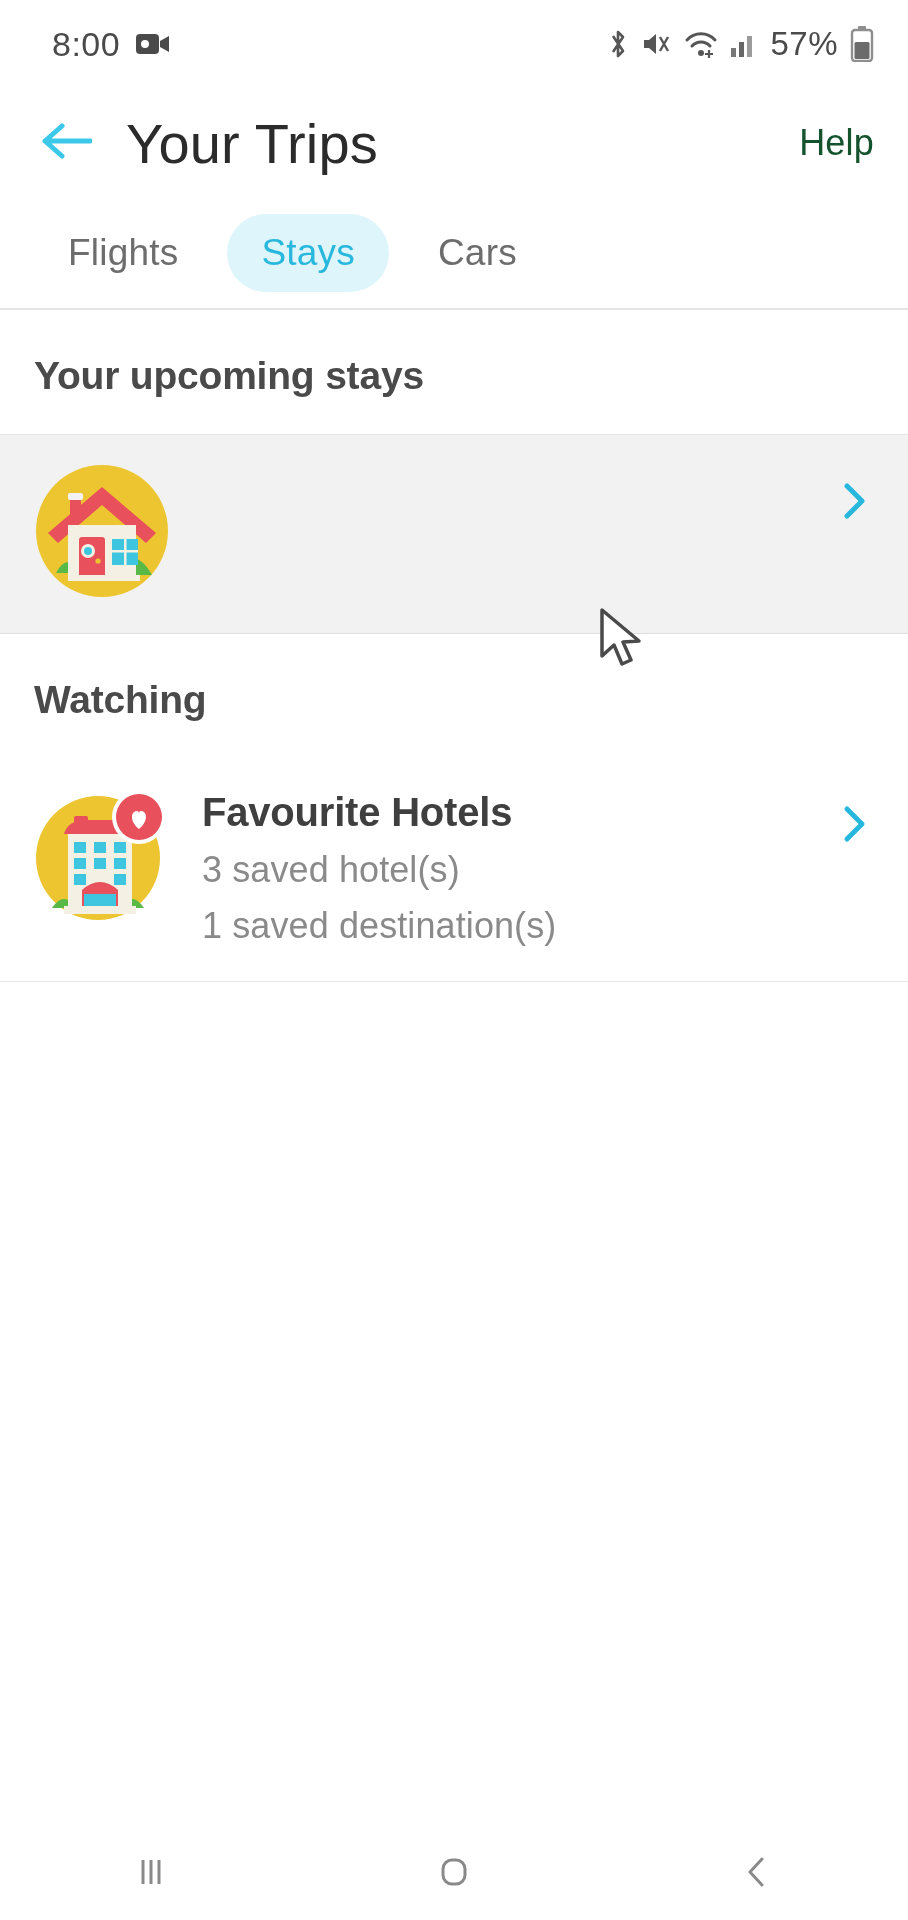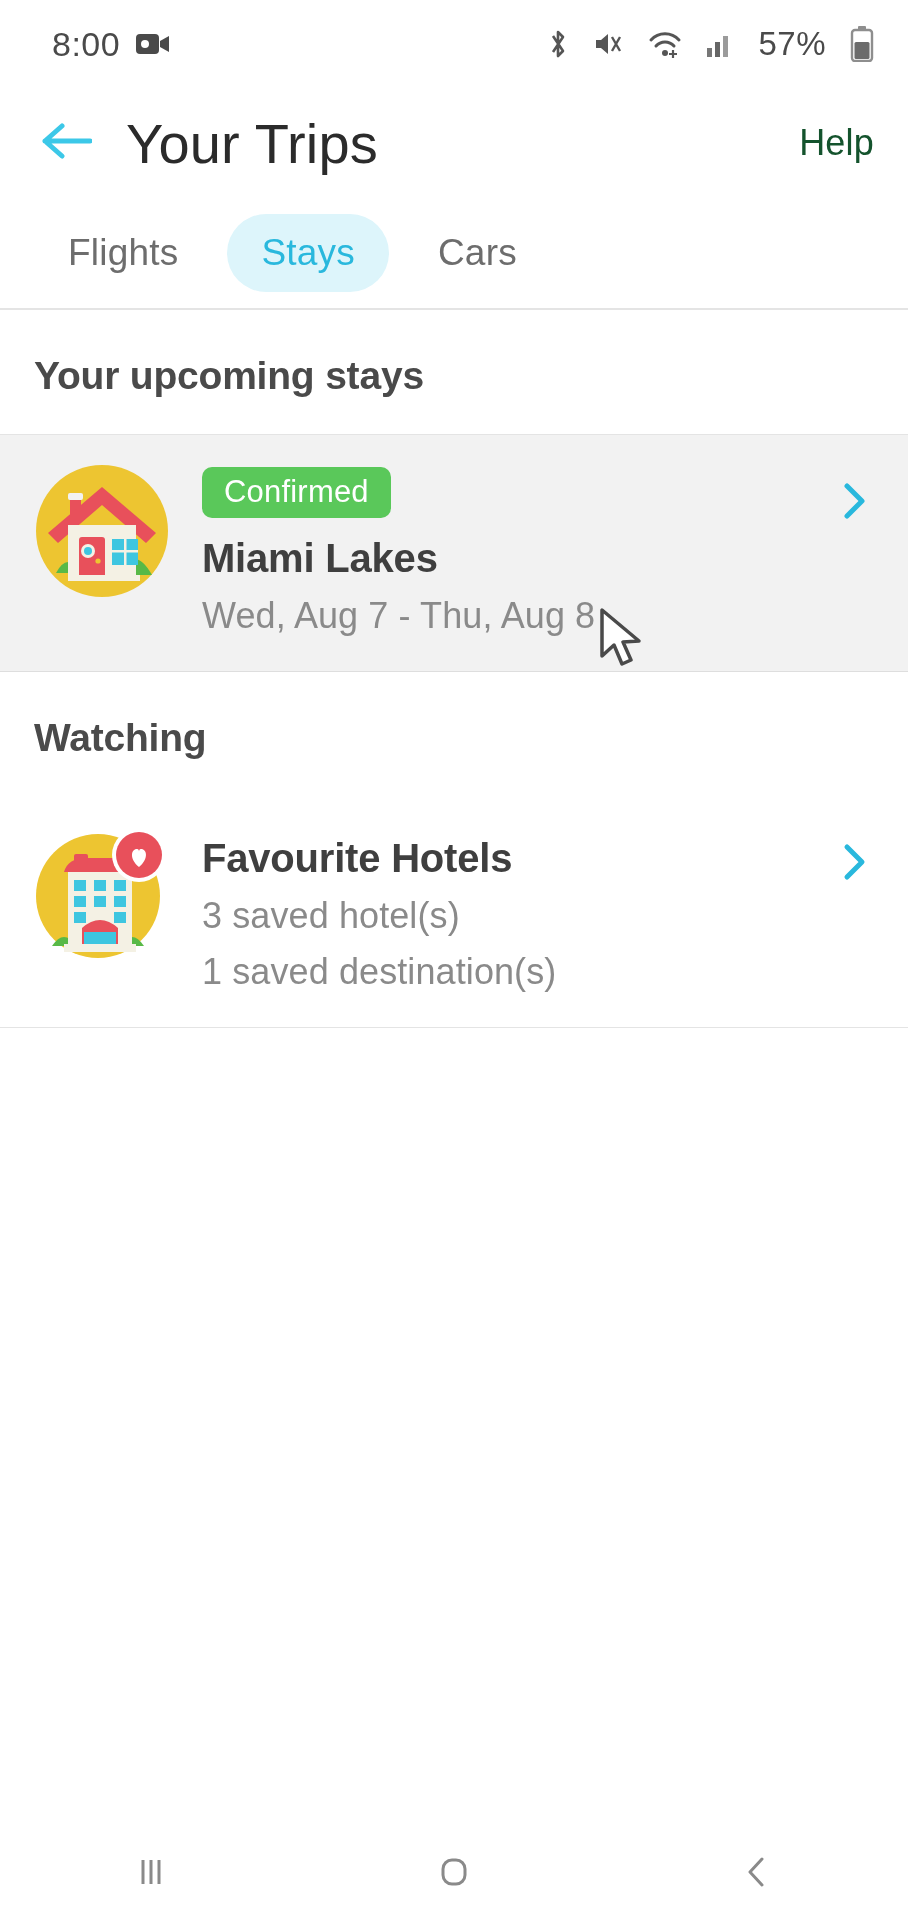--- a/index.html
+++ b/index.html
@@ -11,21 +11,21 @@
   }
   .phone { position:relative; width:908px; height:1920px; background:#fff; }
 
   
   .statusbar {
     height:88px; display:flex; align-items:center;
     padding:0 34px; color:#5a5a5a;
   }
   .sb-time { font-size:34px; letter-spacing:.5px; color:#4a4a4a; }
   .sb-left { display:flex; align-items:center; gap:16px;margin-left:18px; }
-  .sb-right { margin-left:auto; display:flex; align-items:center; gap:24px; }
+  .sb-right { margin-left:auto; display:flex; align-items:center; gap:12px; }
   .sb-pct { font-size:33px; color:#4a4a4a; letter-spacing:.5px; }
   .icn { display:inline-flex; align-items:center; justify-content:center; }
 
   
   .header {
     height:110px; display:flex; align-items:center; padding:0 34px;
     background:#fff;
   }
   .back-btn { width:64px; height:64px; display:flex; align-items:center; justify-content:center; }
   .page-title {
@@ -66,21 +66,21 @@
   .card-body { flex:1; padding-left:32px; padding-top:4px; }
   .badge {
     display:inline-block; background:#5ac85a; color:#fff;
     font-size:31px; padding:9px 22px 11px 22px; border-radius:10px;
     line-height:1; letter-spacing:.2px;
   }
   .card-title {
     font-size:40px; font-weight:bold; color:#3f3f3f; margin-top:18px;
     letter-spacing:-.2px;
   }
-  .card-title.nomargin { margin-top:8px; }
+  .card-title.nomargin { margin-top:0; }
   .card-sub {
     font-size:36px; color:#8a8a8a; margin-top:14px; letter-spacing:.1px;
   }
   .chev {
     position:absolute; right:34px; top:50%; transform:translateY(-50%);
     width:40px; height:40px;
   }
   .chev.top { top:46px; transform:none; }
 
   
@@ -180,25 +180,20 @@
         <rect x="34" y="62" width="68" height="52" fill="#f4f1e4"></rect>
         <rect x="45" y="74" width="26" height="42" rx="3" fill="#e8505b"></rect>
         <circle cx="54" cy="88" r="7" fill="#f4f1e4"></circle>
         <circle cx="54" cy="88" r="4" fill="#3ec6e0"></circle>
         <circle cx="64" cy="98" r="2.6" fill="#edc531"></circle>
         <rect x="78" y="76" width="26" height="26" fill="#3ec6e0"></rect>
         <rect x="90" y="76" width="2.5" height="26" fill="#f4f1e4"></rect>
         <rect x="78" y="87" width="26" height="2.5" fill="#f4f1e4"></rect>
         <rect x="34" y="112" width="72" height="6" fill="#f4f1e4"></rect>
       </svg>
-    </div>
-    <div class="card-body">
-      <span class="badge">Confirmed</span>
-      <div class="card-title">Miami Lakes</div>
-      <div class="card-sub">Wed, Aug 7 - Thu, Aug 8</div>
     </div>
     <div class="chev top">
       <svg width="40" height="40" viewBox="0 0 40 40">
           <path d="M13 5 L28 20 L13 35" stroke="#29b8dd" stroke-width="5" fill="none" stroke-linecap="round" stroke-linejoin="round"></path>
         </svg>
     </div>
   </div>
 
   <div class="section-title">Watching</div>
 

